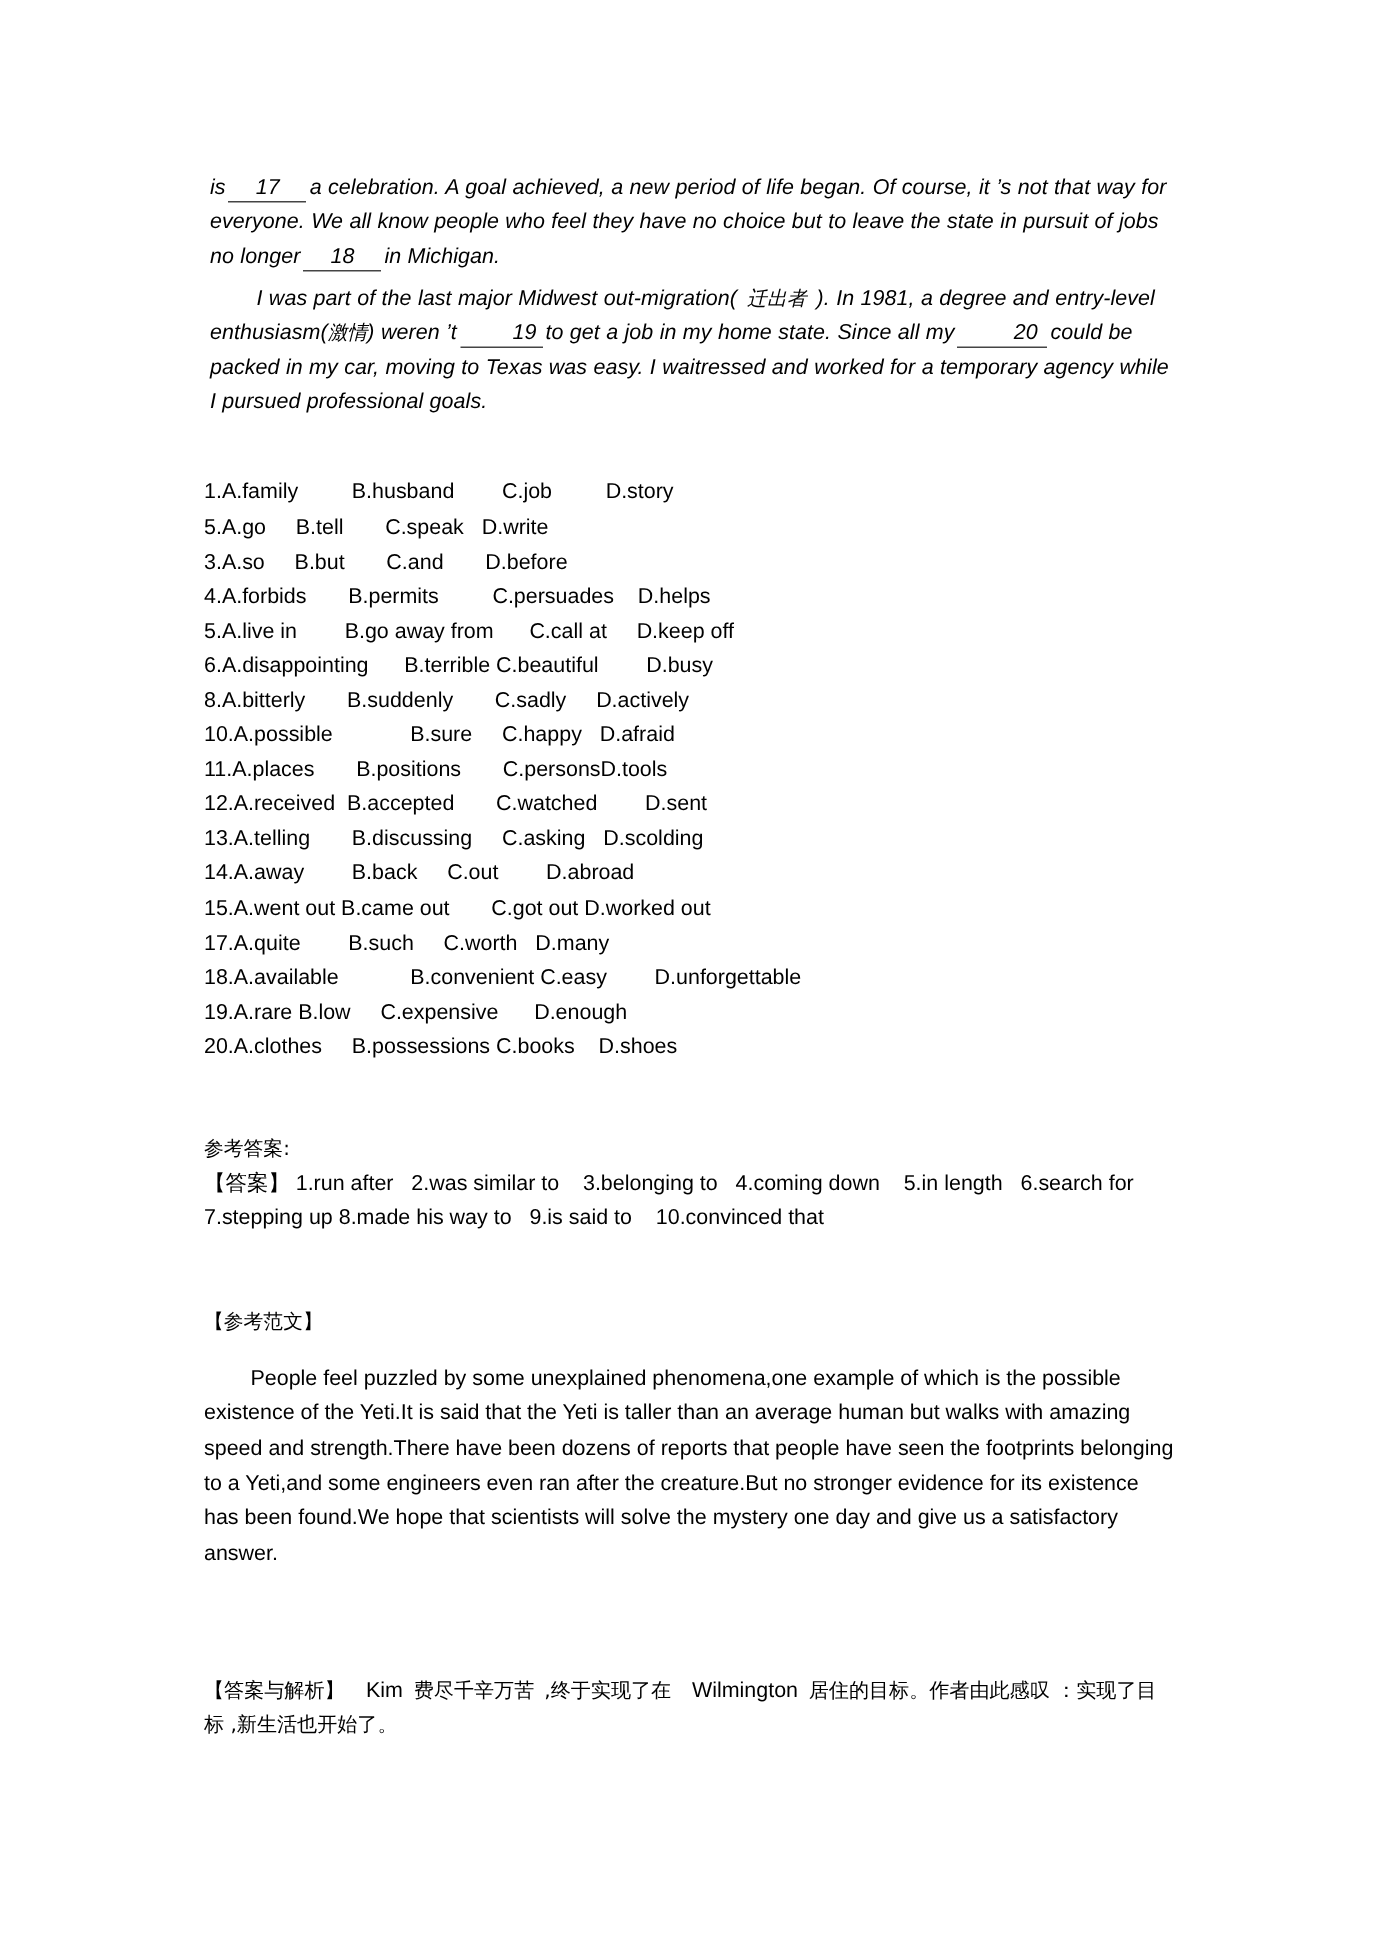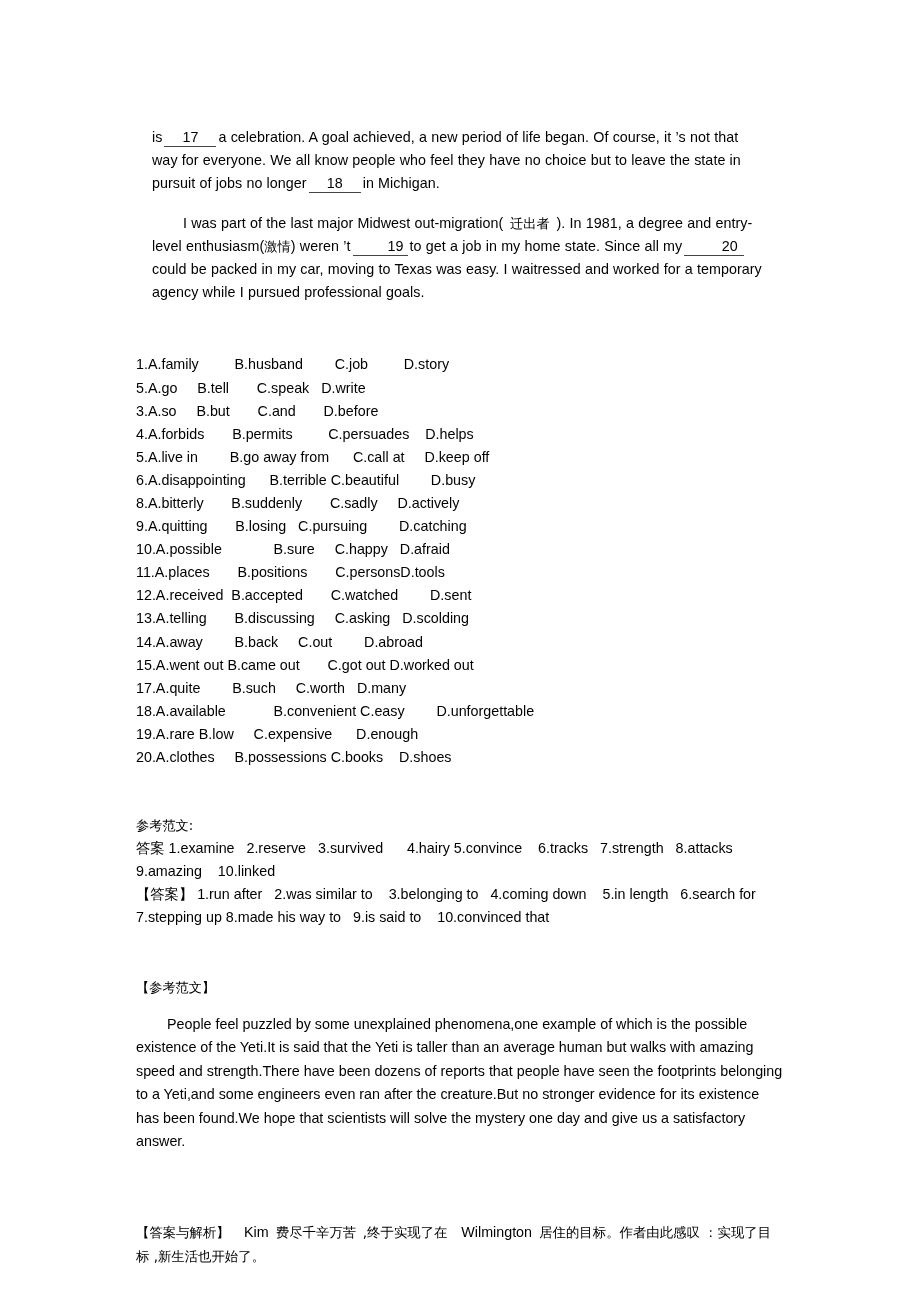--- a/index.html
+++ b/index.html
@@ -27,23 +27,24 @@
     left: 136px;
     top: 110px;
     width: 648px;
   }
 
   
   .para {
     font-size: 14.3px;
     line-height: 23.2px;
     text-align: left;
-    margin: 16px;
+    margin: 4px;
     letter-spacing: 0.05px;
     word-spacing: 0.2px;
+    font-style: italic;
   }
   .indent { text-indent: 31px; }
 
   .blank {
     display: inline-block;
     border-bottom: 1px solid #444;
     text-align: center;
     min-width: 44px;
     padding: 0 4px 0 4px;
     line-height: 17px;
@@ -105,38 +106,36 @@
     <div class="gap-options"></div>
 
     <div class="options">
       <div class="opt-line">1.A.family         B.husband        C.job         D.story</div>
       <div class="opt-line">5.A.go     B.tell       C.speak   D.write</div>
       <div class="opt-line">3.A.so     B.but       C.and       D.before</div>
       <div class="opt-line">4.A.forbids       B.permits         C.persuades    D.helps</div>
       <div class="opt-line">5.A.live in        B.go away from      C.call at     D.keep off</div>
       <div class="opt-line">6.A.disappointing      B.terrible C.beautiful        D.busy</div>
       <div class="opt-line">8.A.bitterly       B.suddenly       C.sadly     D.actively</div>
-      <div class="opt-line">9.A.quitting       B.losing   C.pursuing        D.catching</div>
       <div class="opt-line">10.A.possible             B.sure     C.happy   D.afraid</div>
       <div class="opt-line">11.A.places       B.positions       C.personsD.tools</div>
       <div class="opt-line">12.A.received  B.accepted       C.watched        D.sent</div>
       <div class="opt-line">13.A.telling       B.discussing     C.asking   D.scolding</div>
       <div class="opt-line">14.A.away        B.back     C.out        D.abroad</div>
       <div class="opt-line">15.A.went out B.came out       C.got out D.worked out</div>
       <div class="opt-line">17.A.quite        B.such     C.worth   D.many</div>
       <div class="opt-line">18.A.available            B.convenient C.easy        D.unforgettable</div>
       <div class="opt-line">19.A.rare B.low     C.expensive      D.enough</div>
       <div class="opt-line">20.A.clothes     B.possessions C.books    D.shoes</div>
     </div>
 
     <div class="gap-answers"></div>
 
     <div class="answers">
-      <div class="ans-line cn">参考范文:</div>
-      <div class="ans-line">答案 1.examine   2.reserve   3.survived      4.hairy 5.convince    6.tracks   7.strength   8.attacks 9.amazing    10.linked</div>
+      <div class="ans-line cn">参考答案:</div>
       <div class="ans-line">【答案】 1.run after   2.was similar to    3.belonging to   4.coming down    5.in length   6.search for   7.stepping up 8.made his way to   9.is said to    10.convinced that</div>
     </div>
 
     <div class="gap-essay"></div>
 
     <div>
       <div class="essay-title">【参考范文】</div>
       <p class="essay-body">People feel puzzled by some unexplained phenomena,one example of which is the possible existence of the Yeti.It is said that the Yeti is taller than an average human but walks with amazing speed and strength.There have been dozens of reports that people have seen the footprints belonging to a Yeti,and some engineers even ran after the creature.But no stronger evidence for its existence has been found.We hope that scientists will solve the mystery one day and give us a satisfactory answer.</p>
     </div>
 

